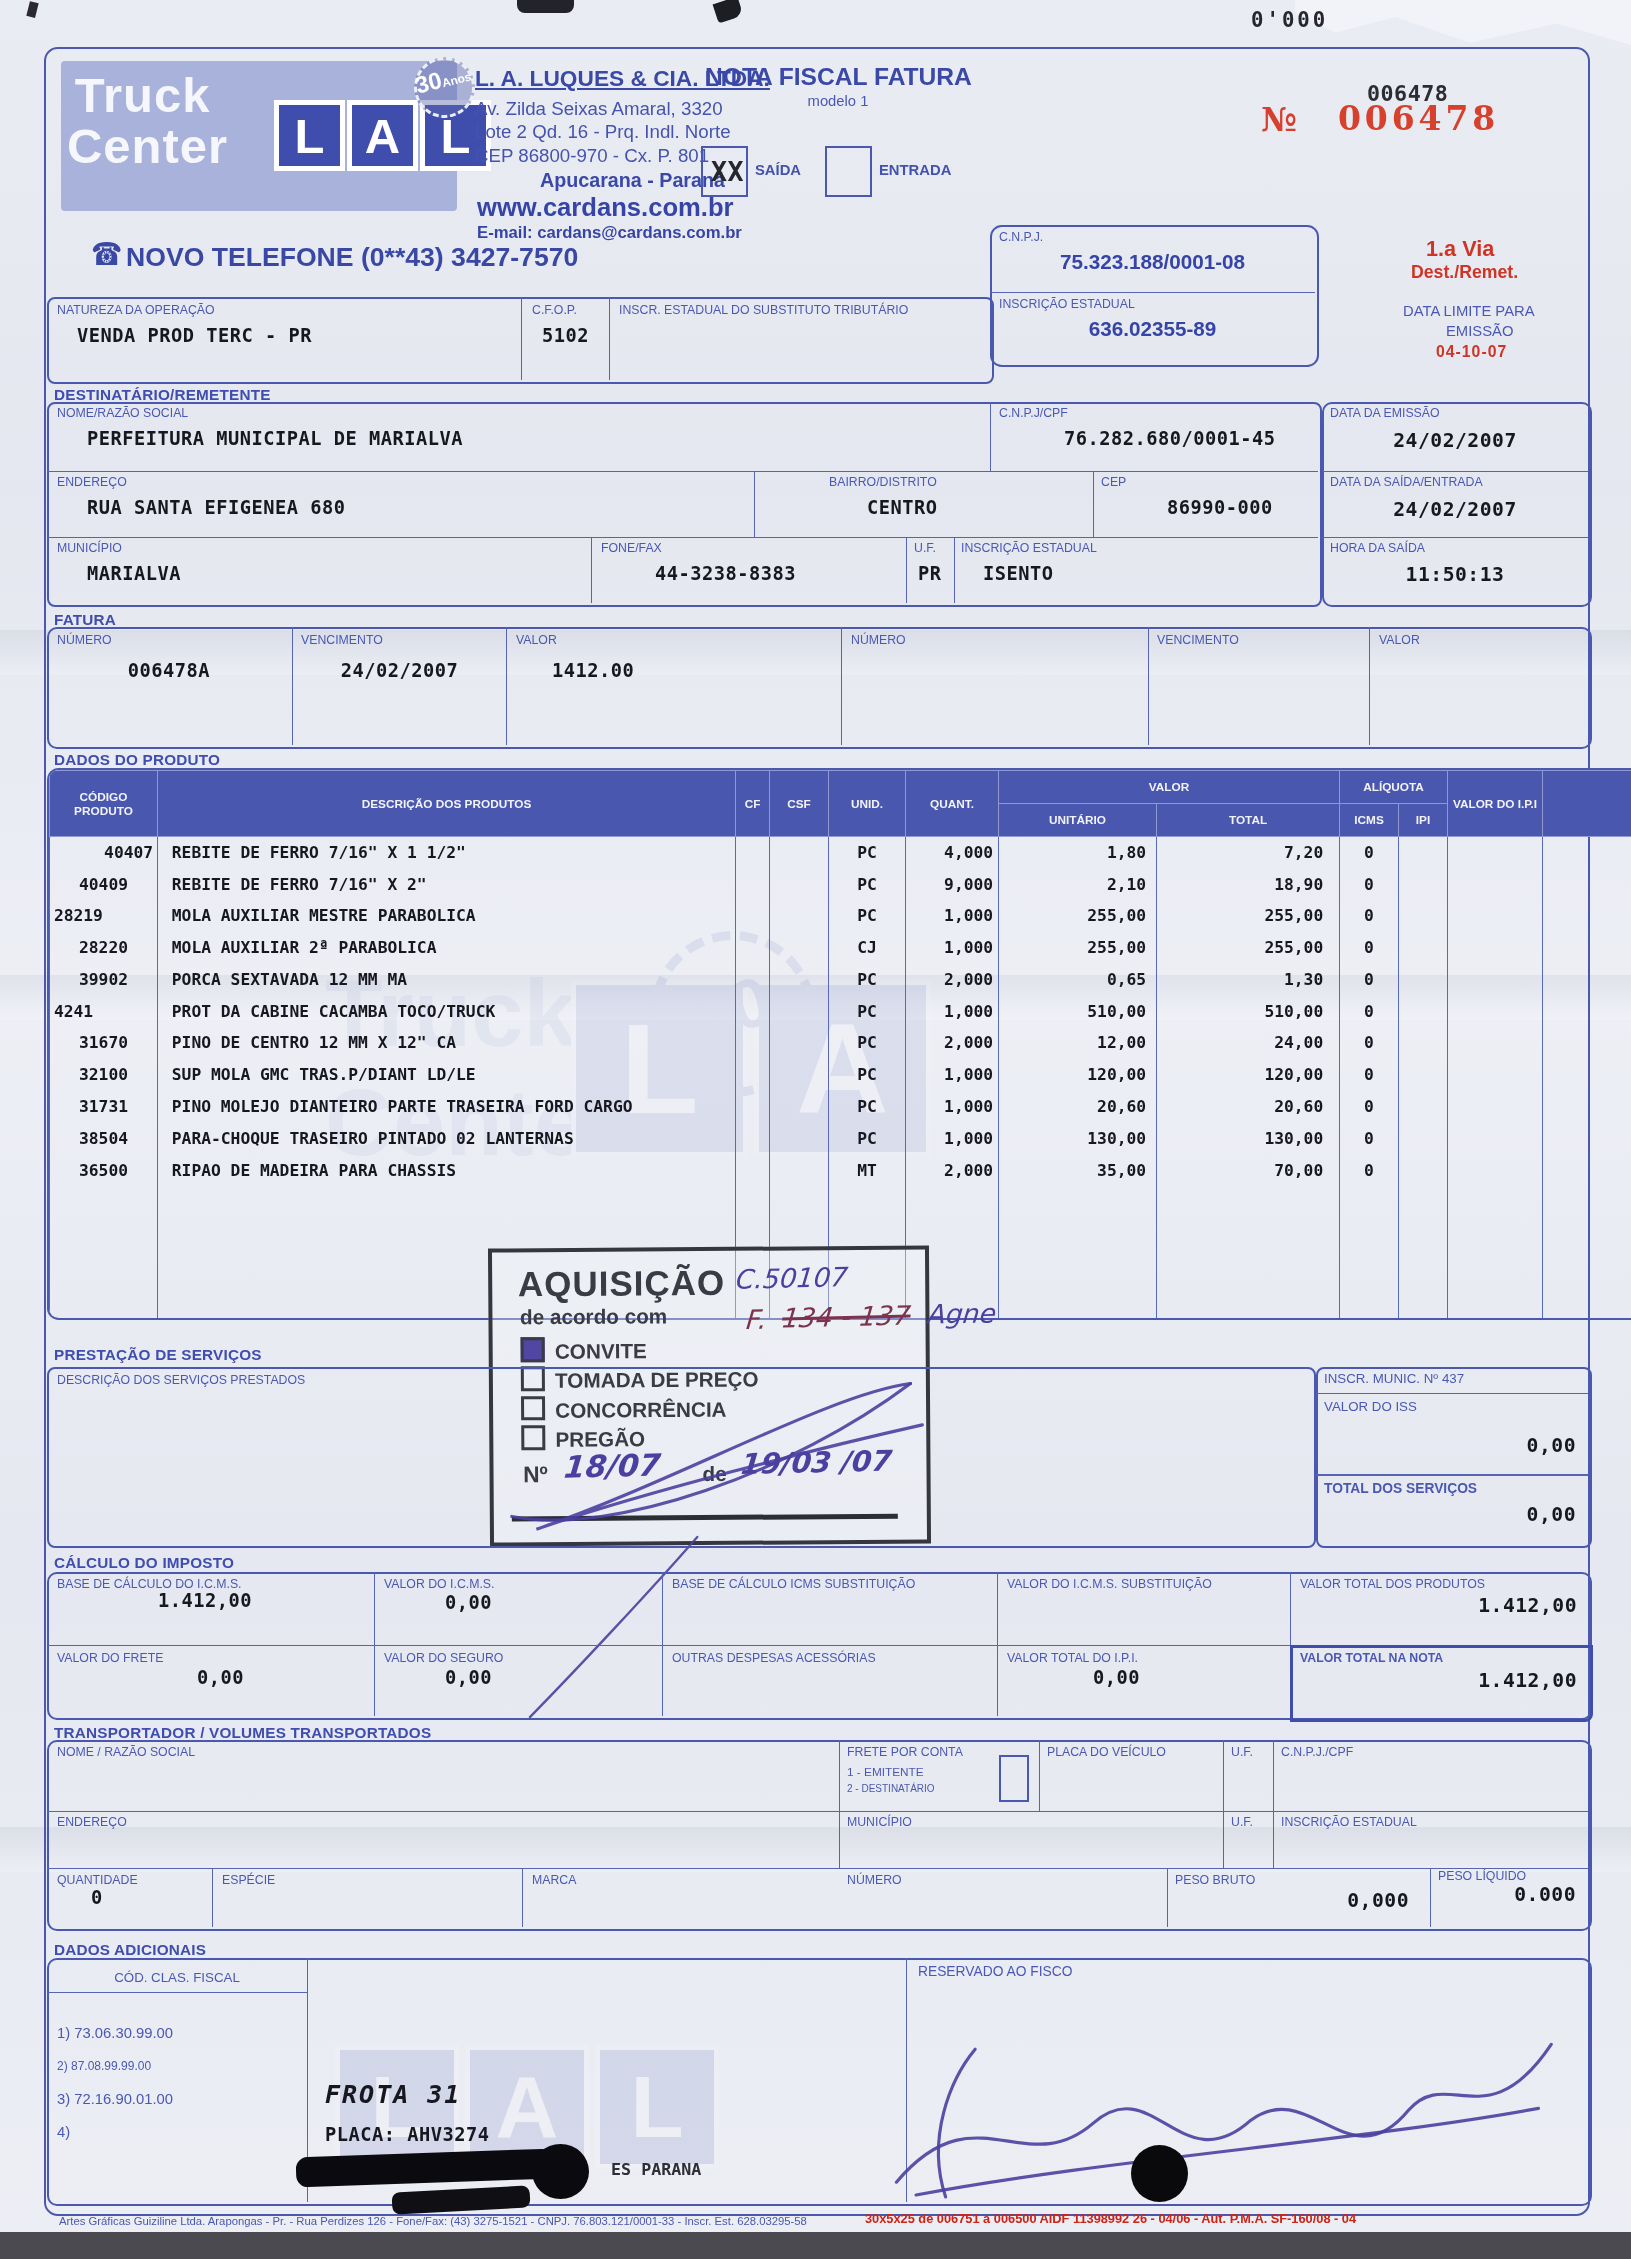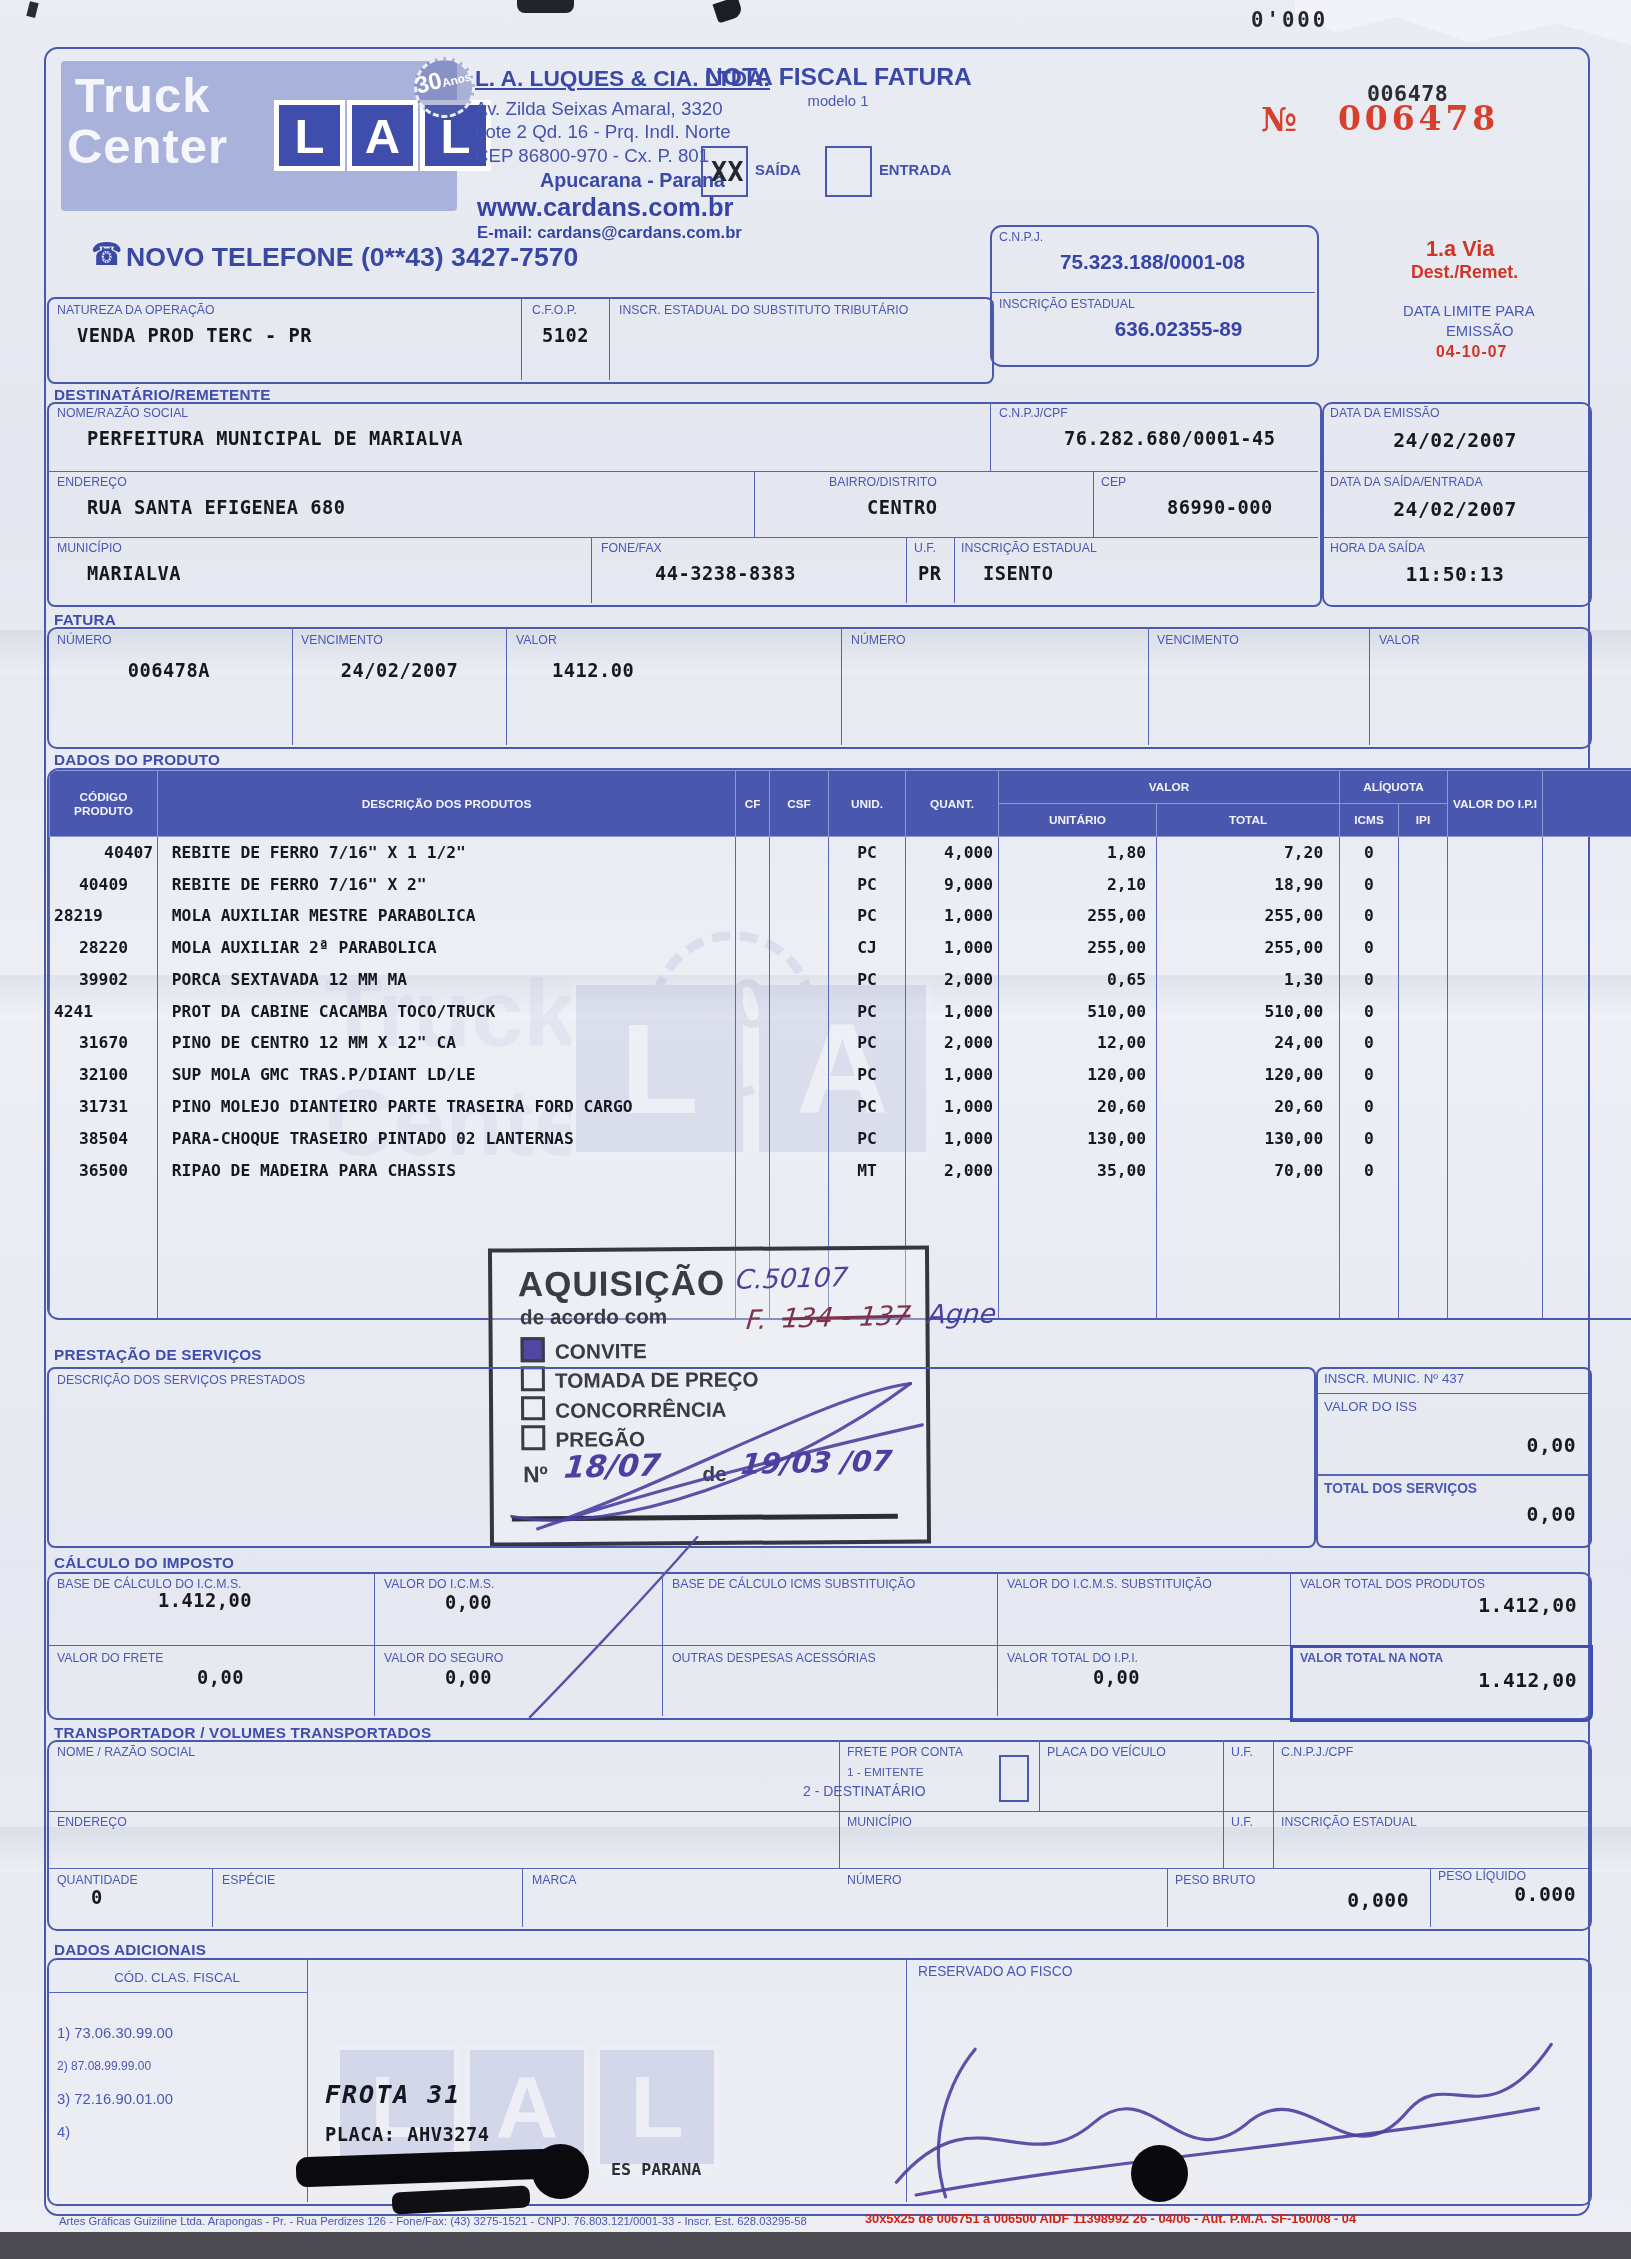--- a/index.html
+++ b/index.html
@@ -83,21 +83,21 @@
   <div class="dot" style="left:711px;top:156px;font-size:26.6px;color:#26262e;">XX</div>
   <div class="bb" style="left:755px;top:162px;font-size:14.8px;color:#4352ac;">SAÍDA</div>
   <div class="abs" style="left:825px;top:146px;width:43px;height:47px;border:2.5px solid #4a58b0;"></div>
   <div class="bb" style="left:879px;top:162px;font-size:14.8px;color:#4352ac;">ENTRADA</div>
 
   <div class="box" style="left:990px;top:225px;width:325px;height:138px;border-radius:11.8px;"></div>
   <div class="hline" style="left:990px;top:292px;width:325px;"></div>
   <div class="lbl" style="left:999px;top:230px;">C.N.P.J.</div>
   <div class="bb" style="left:990px;top:250px;width:325px;text-align:center;font-size:20.7px;">75.323.188/0001-08</div>
   <div class="lbl" style="left:999px;top:297px;">INSCRIÇÃO ESTADUAL</div>
-  <div class="bb" style="left:990px;top:317px;width:325px;text-align:center;font-size:20.7px;margin-left:26px;">636.02355-89</div>
+  <div class="bb" style="left:990px;top:317px;width:325px;text-align:center;font-size:20.7px;">636.02355-89</div>
 
   <div class="red" style="left:1426px;top:236px;font-size:21.7px;">1.a Via</div>
   <div class="red" style="left:1411px;top:262px;font-size:17.7px;">Dest./Remet.</div>
   <div class="lbl" style="left:1403px;top:303px;font-size:14.8px;">DATA LIMITE PARA</div>
   <div class="lbl" style="left:1446px;top:323px;font-size:14.8px;">EMISSÃO</div>
   <div class="red" style="left:1436px;top:343px;font-size:15.8px;letter-spacing:1px;">04-10-07</div>
 
   <div class="box" style="left:47px;top:297px;width:943px;height:83px;border-radius:7.9px;"></div>
   <div class="vline" style="left:521px;top:297px;height:83px;"></div>
   <div class="vline" style="left:609px;top:297px;height:83px;"></div>
@@ -465,21 +465,21 @@
   <div class="box" style="left:47px;top:1740px;width:1541px;height:187px;border-radius:9.9px;"></div>
   <div class="hline" style="left:47px;top:1811px;width:1541px;"></div>
   <div class="hline" style="left:47px;top:1868px;width:1541px;"></div>
   <div class="vline" style="left:839px;top:1740px;height:128px;"></div>
   <div class="vline" style="left:1039px;top:1740px;height:71px;"></div>
   <div class="vline" style="left:1223px;top:1740px;height:128px;"></div>
   <div class="vline" style="left:1273px;top:1740px;height:128px;"></div>
   <div class="lbl" style="left:57px;top:1745px;">NOME / RAZÃO SOCIAL</div>
   <div class="lbl" style="left:847px;top:1745px;">FRETE POR CONTA</div>
   <div class="lbl" style="left:847px;top:1765px;font-size:11.8px;">1 - EMITENTE</div>
-  <div class="lbl" style="left:803px;top:1783px;font-size:14px;">2 - DESTINATÁRIO</div>
+  <div class="lbl" style="left:847px;top:1783px;font-size:10px;">2 - DESTINATÁRIO</div>
   <div class="abs" style="left:999px;top:1755px;width:25.6px;height:43px;border:2px solid #4a58b0;"></div>
   <div class="lbl" style="left:1047px;top:1745px;">PLACA DO VEÍCULO</div>
   <div class="lbl" style="left:1231px;top:1745px;">U.F.</div>
   <div class="lbl" style="left:1281px;top:1745px;">C.N.P.J./CPF</div>
   <div class="lbl" style="left:57px;top:1815px;">ENDEREÇO</div>
   <div class="lbl" style="left:847px;top:1815px;">MUNICÍPIO</div>
   <div class="lbl" style="left:1231px;top:1815px;">U.F.</div>
   <div class="lbl" style="left:1281px;top:1815px;">INSCRIÇÃO ESTADUAL</div>
   <div class="vline" style="left:212px;top:1868px;height:59px;"></div>
   <div class="vline" style="left:522px;top:1868px;height:59px;"></div>

